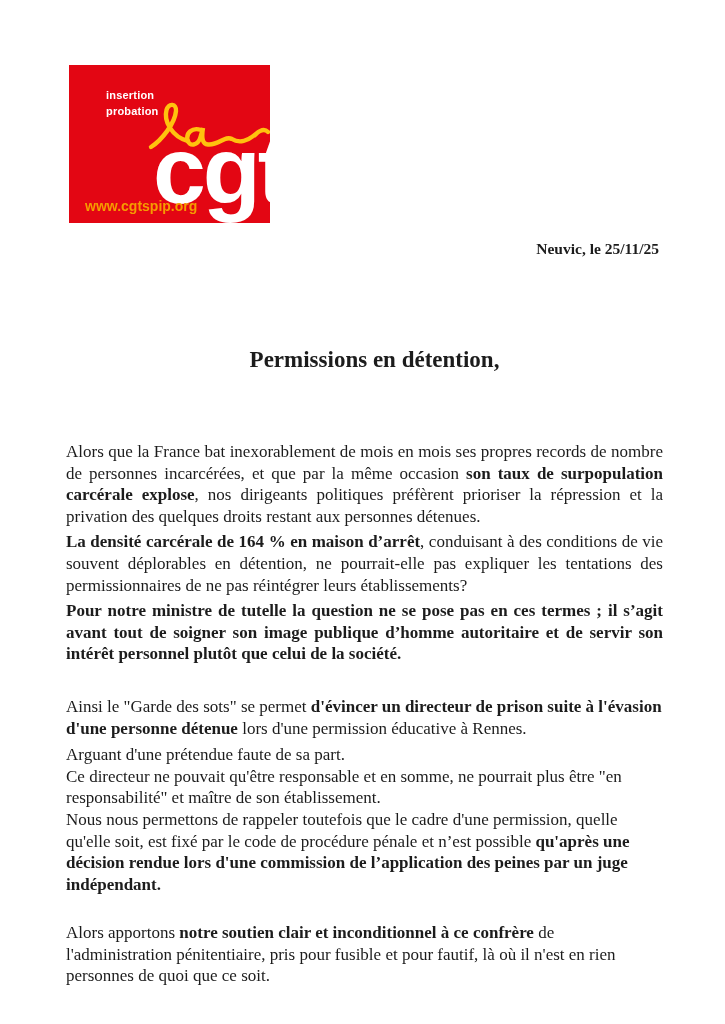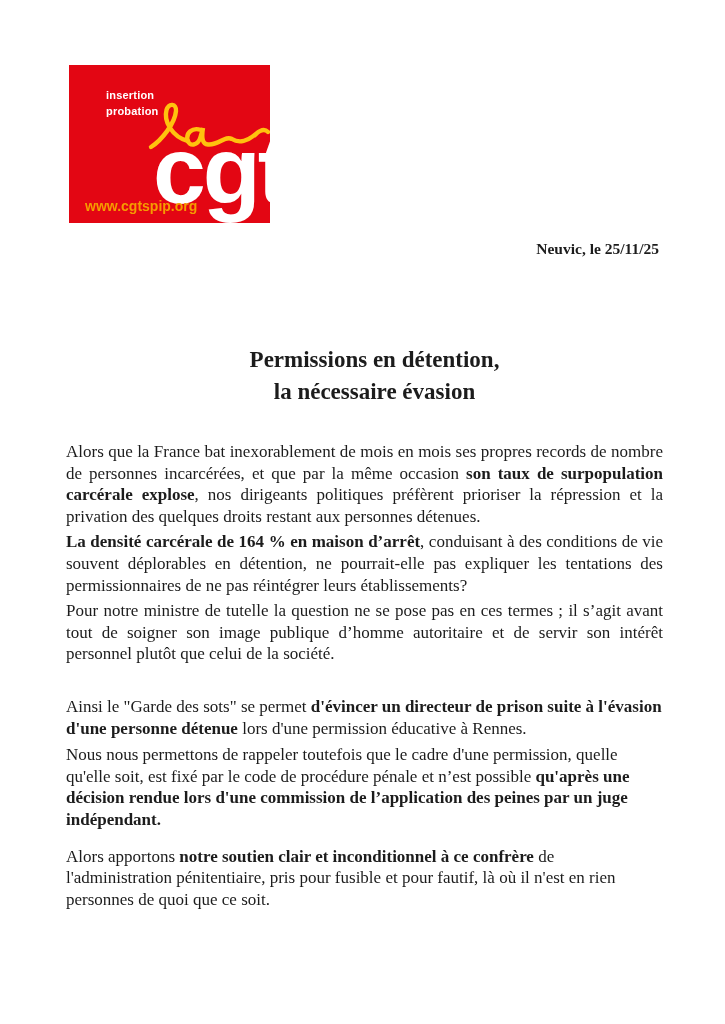--- a/index.html
+++ b/index.html
@@ -37,24 +37,24 @@
     position:absolute;top:344px;left:0;width:100%;margin:0;
     text-align:center;font-weight:bold;font-size:23px;line-height:32px;padding-left:12px;
   }
   
   .body-text{
     position:absolute;top:441px;left:66px;width:597px;
     font-size:17px;line-height:21.6px;
   }
   .body-text p{margin:0 0 4px;text-align:justify;}
   .body-text p.left{text-align:left;}
-  #p3{margin-bottom:31px;}
+  #p3{margin-bottom:31px;font-weight:bold;}
   #p4{margin-bottom:5px;}
   #p5,#p6{margin-bottom:0;}
-  #p7{margin-bottom:15px;}
+  #p7{margin-bottom:27px;}
   #p8{margin-bottom:0;}
   .body-text b{font-weight:bold;}
 </style>
 </head>
 <body>
 
 <div class="page">
 
   <div class="logo">
     <div class="logo-sector">insertion
@@ -66,25 +66,26 @@
         <path d="M56,31 C47,28 41,34 42.5,41 C44,48 53,47 55.5,38 L58,29 C56.5,38 57,45 63,45.5 C74,46.5 80,36 87,40 C94,44.5 103,42 111,35 C116,30.5 120,30 123,33"></path>
       </g>
     </svg>
     <div class="logo-url">www.cgtspip.org</div>
   </div>
 
   <div class="date-line">Neuvic, le 25/11/25</div>
 
   <h1 class="doc-title">
     <span>Permissions en détention,</span><br>
-    <span>la nécessaire évasion</span>
   </h1>
 
   <div class="body-text">
     <p id="p1"><span>Alors que la France bat inexorablement de mois en mois ses propres records de nombre de personnes incarcérées, et que par la même occasion </span><b>son taux de surpopulation carcérale explose</b><span>, nos dirigeants politiques préfèrent prioriser la répression et la privation des quelques droits restant aux personnes détenues.</span></p>
     <p id="p2"><b>La densité carcérale de 164 % en maison d’arrêt</b><span>, conduisant à des conditions de vie souvent déplorables en détention, ne pourrait-elle pas expliquer les tentations des permissionnaires de ne pas réintégrer leurs établissements?</span></p>
     <p id="p3"><span>Pour notre ministre de tutelle la question ne se pose pas en ces termes ; il s’agit avant tout de soigner son image publique d’homme autoritaire et de servir son intérêt personnel plutôt que celui de la société.</span></p>
     <p id="p4" class="left"><span>Ainsi  le "Garde des sots" se permet </span><b>d'évincer un directeur de prison suite à l'évasion d'une personne détenue</b><span> lors d'une permission éducative à Rennes.</span></p>
+    <p id="p5" class="left"><span>Arguant d'une prétendue faute de sa part.</span></p>
+    <p id="p6" class="left"><span>Ce directeur ne pouvait qu'être responsable et en somme, ne pourrait plus être "en responsabilité" et maître de son établissement.</span></p>
     <p id="p7" class="left"><span>Nous nous permettons de rappeler toutefois que le cadre d'une permission, quelle qu'elle soit, est fixé par le code de procédure pénale et n’est possible </span><b>qu'après une décision rendue lors d'une commission de l’application des peines par un juge indépendant.</b></p>
     <p id="p8" class="left"><span>Alors apportons </span><b>notre soutien clair et inconditionnel à ce confrère</b><span> de l'administration pénitentiaire, pris pour fusible et pour fautif, là où il n'est en rien personnes de quoi que ce soit.</span></p>
   </div>
 
 </div>
 
 </body></html>

